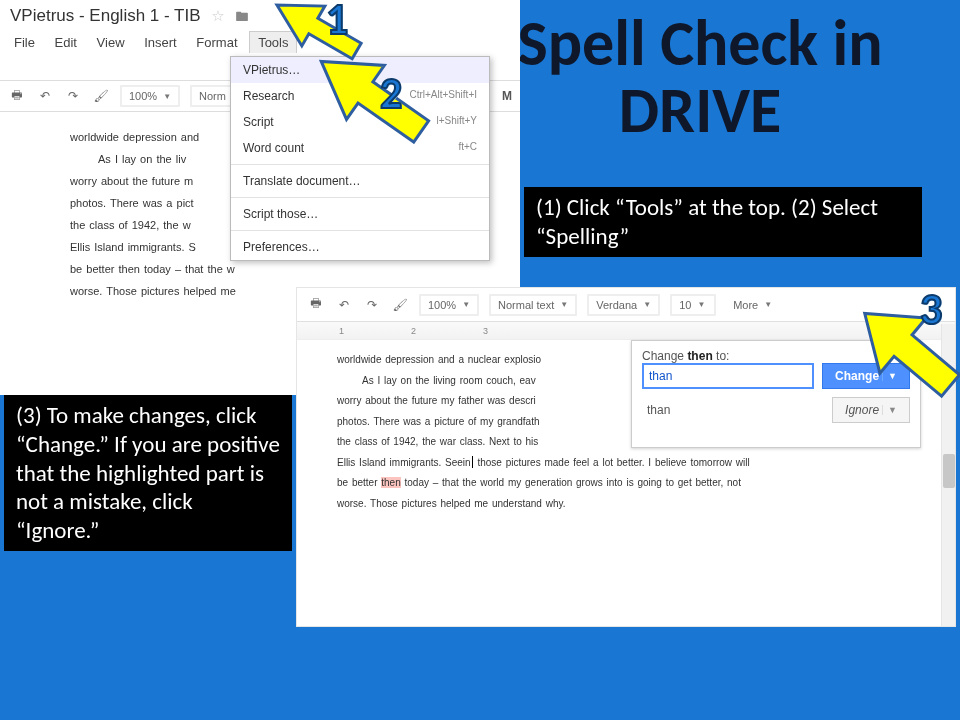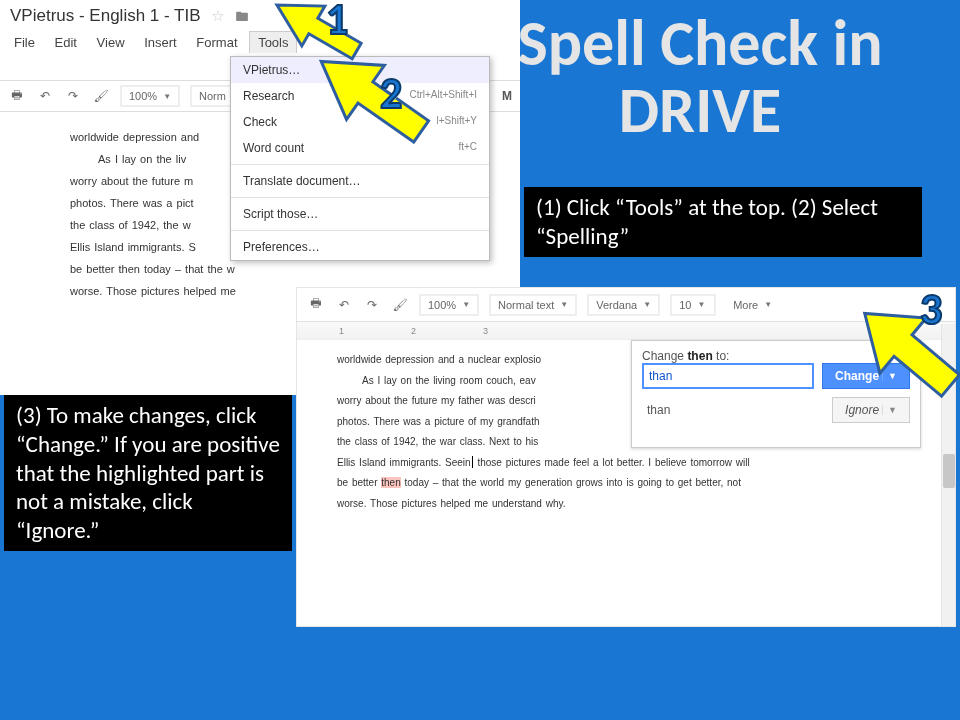--- a/index.html
+++ b/index.html
@@ -1,17 +1,17 @@
 <!DOCTYPE html>
 <html><head>
 <meta charset="utf-8">
 <style>
   * { box-sizing: border-box; margin:0; padding:0; }
   body { width:960px; height:720px; background:#1976d2; font-family: Calibri, Arial, sans-serif; overflow:hidden; position:relative; }
-  .slide-title { position:absolute; top:10px; right:40px; width:440px; text-align:center; font-size:64px; font-weight:bold; color:#e5e5e5; line-height:1.05; }
+  .slide-title { position:absolute; top:10px; right:40px; width:440px; text-align:center; font-size:64px; font-weight:bold; color:#0f172a; line-height:1.05; }
   .instr-box { position:absolute; background:#000; color:#fff; font-size:23px; padding:6px 12px; line-height:1.25; }
   .instr1 { top:187px; right:38px; width:398px; }
   .instr3 { top:395px; left:4px; width:288px; }
 
   
   .shot1 { position:absolute; top:0; left:0; width:520px; height:395px; background:#fff; font-family: Arial, sans-serif; font-size:12px; color:#333; }
   .s1-title { font-size:17px; color:#333; padding:6px 10px 2px; }
   .s1-title .star { color:#ccc; margin-left:6px; font-size:15px; }
   .s1-title .fold { color:#888; margin-left:6px; font-size:13px; }
   .s1-menubar { padding:0 6px 6px; font-size:13px; color:#444; }
@@ -99,21 +99,21 @@
   <div class="s1-dropdown">
     <div class="mi hover">
         <span>VPietrus…</span>
         <span class="sc"></span>
       </div>
     <div class="mi">
         <span>Research</span>
         <span class="sc">Ctrl+Alt+Shift+I</span>
       </div>
     <div class="mi">
-        <span>Check</span>
+        <span>Script</span>
         <span class="sc">l+Shift+Y</span>
       </div>
     <div class="mi">
         <span>Word count</span>
         <span class="sc">ft+C</span>
       </div>
     <div class="sep"></div>
     <div class="mi">
         <span>Translate document…</span>
       </div>

